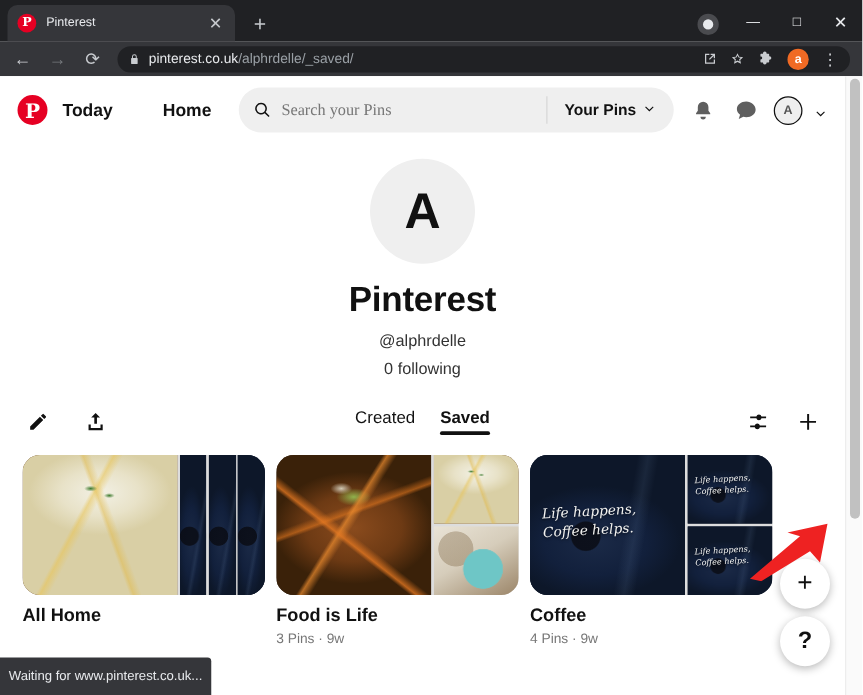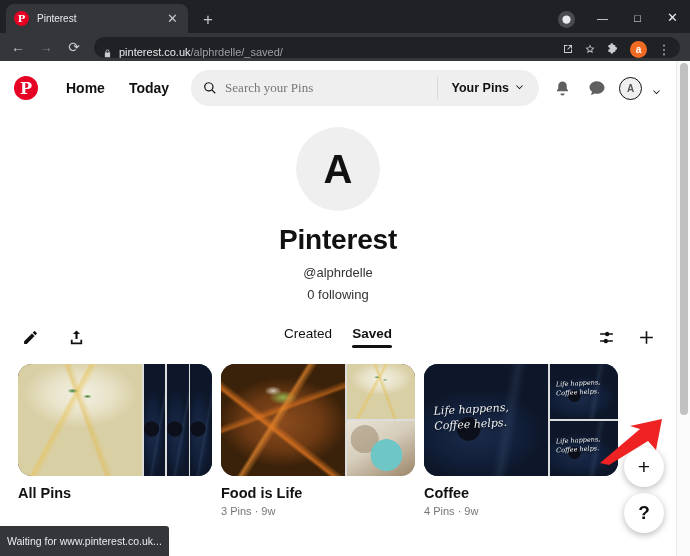--- a/index.html
+++ b/index.html
@@ -54,21 +54,21 @@
     height: 28px; background: #35363a; display: flex; align-items: center;
     padding: 0 5px; gap: 2px;
   }
   .nav-btn {
     width: 26px; height: 26px; display: flex; align-items: center;
     justify-content: center; color: #c9ccd0; font-size: 14px;
   }
   .nav-btn.disabled { color: #76797d; }
   .omnibox {
     flex: 1 1 auto; height: 21px; background: #202124; border-radius: 11px;
-    display: flex; align-items: flex-end; padding: 0 9px; gap: 7px;
+    display: flex; align-items: center; padding: 0 9px; gap: 7px;
     margin: 0 5px; min-width: 0;
   }
   .lock-ico { width: 9px; height: 9px; flex: 0 0 auto; }
   .lock-ico svg { width: 9px; height: 9px; fill: #c9ccd0; display: block; }
   .url { font-size: 11px; color: #9aa0a6; white-space: nowrap;
          overflow: hidden; text-overflow: ellipsis; }
   .url b { color: #e8eaed; font-weight: normal; }
   .omni-right { display: flex; align-items: center; gap: 10px;
                 margin-left: auto; padding-left: 8px; }
   .omni-ico { color: #c9ccd0; font-size: 12px; display: flex; }
@@ -336,22 +336,22 @@
         <span class="menu-dots">⋮</span>
       </span>
     </div>
   </div>
 
   <div class="viewport">
     <div class="page">
 
       <div class="pin-header">
         <div class="pin-logo">P</div>
+        <div class="nav-link">Today</div>
         <div class="nav-link home">Home</div>
-        <div class="nav-link">Today</div>
         <div class="searchwrap">
           <span class="search-ico">
             <svg viewBox="0 0 24 24">
                 <path d="M10 2a8 8 0 1 0 4.9 14.3l5.4 5.4 1.4-1.4-5.4-5.4A8 8 0 0 0 10 2zm0 2a6 6 0 1 1 0 12 6 6 0 0 1 0-12z"></path>
               </svg>
           </span>
           <input class="search-input" type="text" placeholder="Search your Pins" style="">
           <span class="search-divider"></span>
           <span class="yourpins">
             <span>Your Pins</span>
@@ -430,21 +430,21 @@
             <div class="thumb-cell">
                 <div class="art-coffee"></div>
               </div>
             <div class="thumb-cell">
                 <div class="art-coffee"></div>
               </div>
             <div class="thumb-cell">
                 <div class="art-coffee"></div>
               </div>
           </div>
-          <div class="board-title">All Pins</div>
+          <div class="board-title">All Home</div>
           <div class="board-meta"></div>
         </div>
 
         <div class="board">
           <div class="board-thumb">
             <div class="thumb-main">
                 <div class="art-bulgogi"></div>
               </div>
             <div class="thumb-side">
               <div class="thumb-cell">

